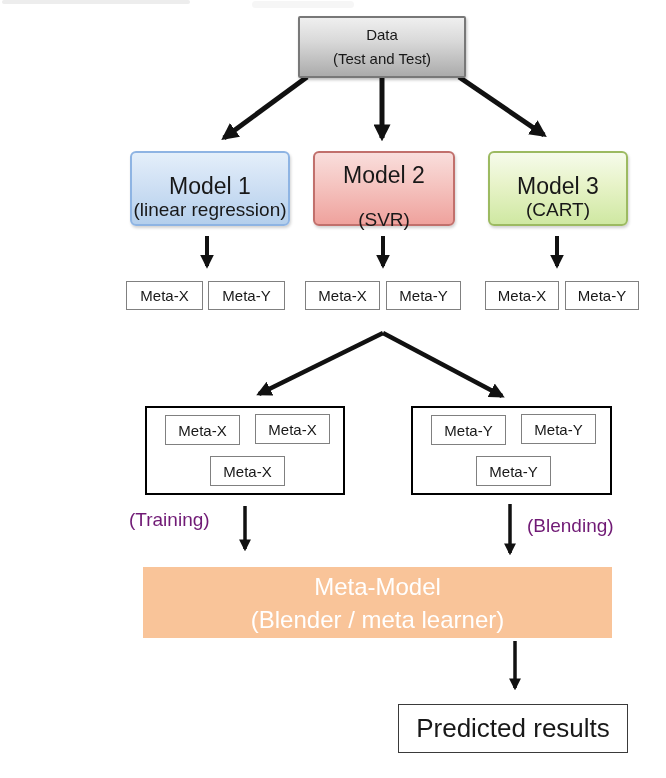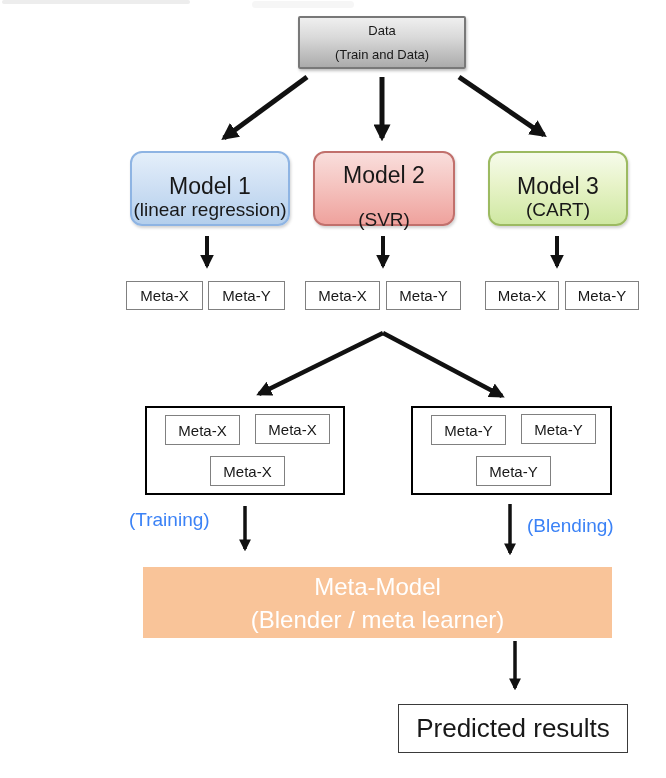--- a/index.html
+++ b/index.html
@@ -10,29 +10,29 @@
   .canvas *{box-sizing:border-box;}
   .arrows{position:absolute;left:0;top:0;width:666px;height:778px;pointer-events:none;}
 
   
   .artifact1{position:absolute;left:2px;top:0;width:188px;height:4px;background:#ededed;border-radius:2px;}
   .artifact2{position:absolute;left:252px;top:1px;width:102px;height:7px;background:#f6f6f6;border-radius:4px;}
 
   .box{position:absolute;display:flex;flex-direction:column;align-items:center;justify-content:center;text-align:center;}
 
   .data-box{
-    left:298px;top:16px;width:168px;height:53px;
+    left:298px;top:16px;width:168px;height:62px;
     background:linear-gradient(180deg,#efefef 0%,#d9d9d9 40%,#ababab 100%);
     border:2px solid #787878;border-radius:2px;
     box-shadow:1px 2px 3px rgba(0,0,0,0.25);
-    font-size:13px;line-height:24px;
+    font-size:15px;line-height:24px;
   }
 
   .model{
-    border-radius:12px;box-shadow:1px 2px 3px rgba(0,0,0,0.18);
+    border-radius:6px;box-shadow:1px 2px 3px rgba(0,0,0,0.18);
     padding-top:12px;
   }
   .model .title{font-size:23px;line-height:30px;}
   .model .subtitle{font-size:19px;line-height:18px;}
   .model1{left:130px;top:151px;width:160px;height:75px;
     background:linear-gradient(180deg,#e4effa 0%,#cfe0f4 45%,#b4cfec 100%);
     border:2px solid #8eb4e3;}
   .model2{left:313px;top:151px;width:142px;height:75px;
     background:linear-gradient(180deg,#f9dedc 0%,#f5c4c0 45%,#efa29d 100%);
     border:2px solid #c1706c;gap:21px;}
@@ -55,21 +55,21 @@
   .group-left{left:145px;top:406px;width:200px;height:89px;}
   .group-right{left:411px;top:406px;width:201px;height:89px;}
   .group .meta-inner{
     position:absolute;width:75px;height:30px;background:#ffffff;border:1.5px solid #808080;
     display:flex;align-items:center;justify-content:center;font-size:15px;
   }
   .gi-a{left:18px;top:7px;}
   .gi-b{left:108px;top:6px;}
   .gi-c{left:63px;top:48px;}
 
-  .phase-label{position:absolute;font-size:19px;color:#3b82f6;}
+  .phase-label{position:absolute;font-size:19px;color:#701a75;}
   .training-label{left:129px;top:509px;}
   .blending-label{left:527px;top:515px;}
 
   .meta-model{
     left:143px;top:567px;width:469px;height:71px;
     background:#f9c499;color:#ffffff;
     font-size:24px;line-height:33px;
   }
 
   .predicted{
@@ -105,21 +105,21 @@
       <line x1="383" y1="333" x2="502" y2="396" stroke-width="4.5" marker-end="url(#ah)"></line>
 
       <line x1="245" y1="506" x2="245" y2="549" stroke-width="3.5" marker-end="url(#ah)"></line>
       <line x1="510" y1="504" x2="510" y2="553" stroke-width="3.5" marker-end="url(#ah)"></line>
       <line x1="515" y1="641" x2="515" y2="688" stroke-width="3.5" marker-end="url(#ah)"></line>
     </g>
   </svg>
 
   <div class="box data-box">
     <div>Data</div>
-    <div>(Train and Data)</div>
+    <div>(Test and Test)</div>
   </div>
 
   <div class="box model model1">
     <div class="title">Model 1</div>
     <div class="subtitle">(linear regression)</div>
   </div>
   <div class="box model model2">
     <div class="title">Model 2</div>
     <div class="subtitle">(SVR)</div>
   </div>

